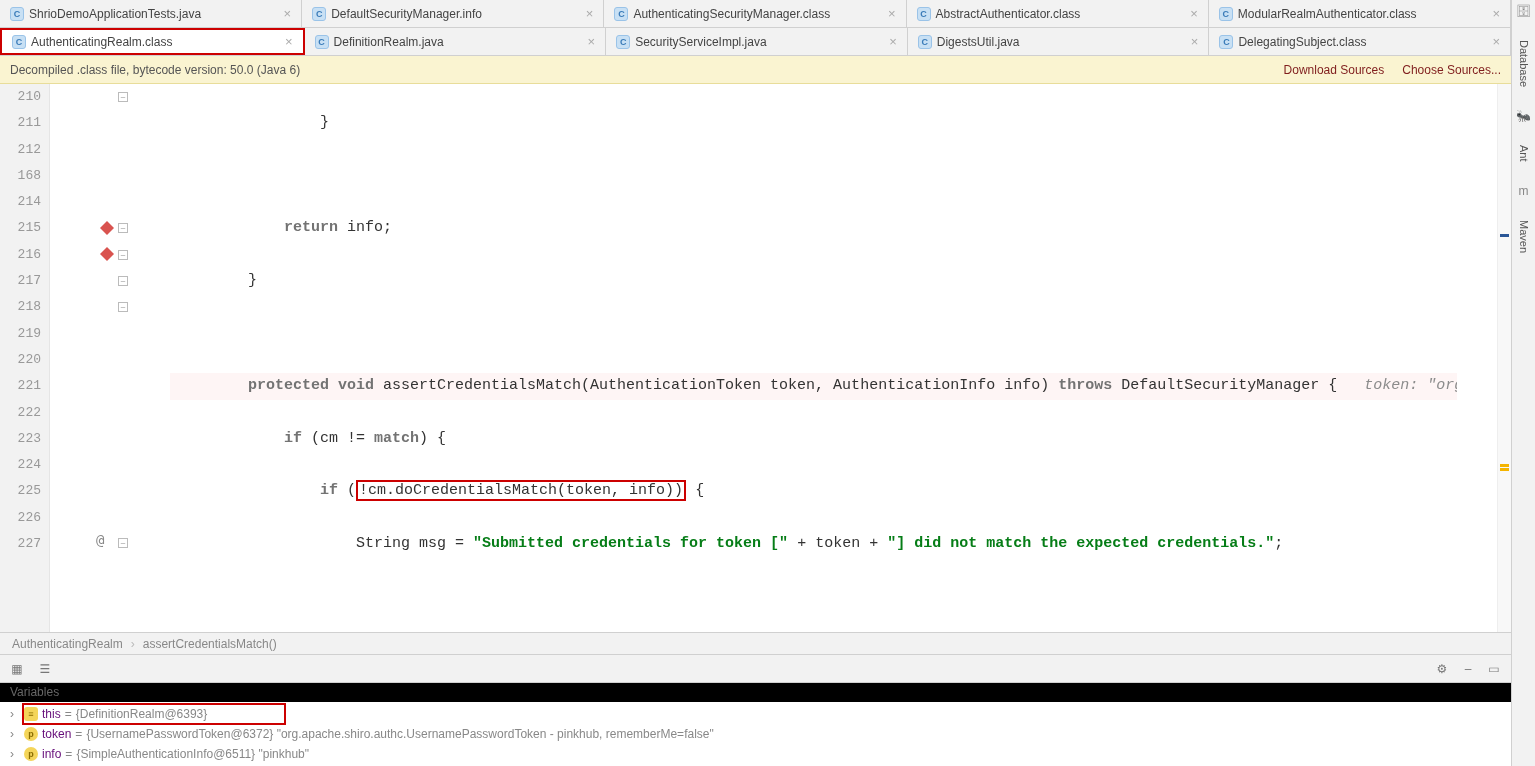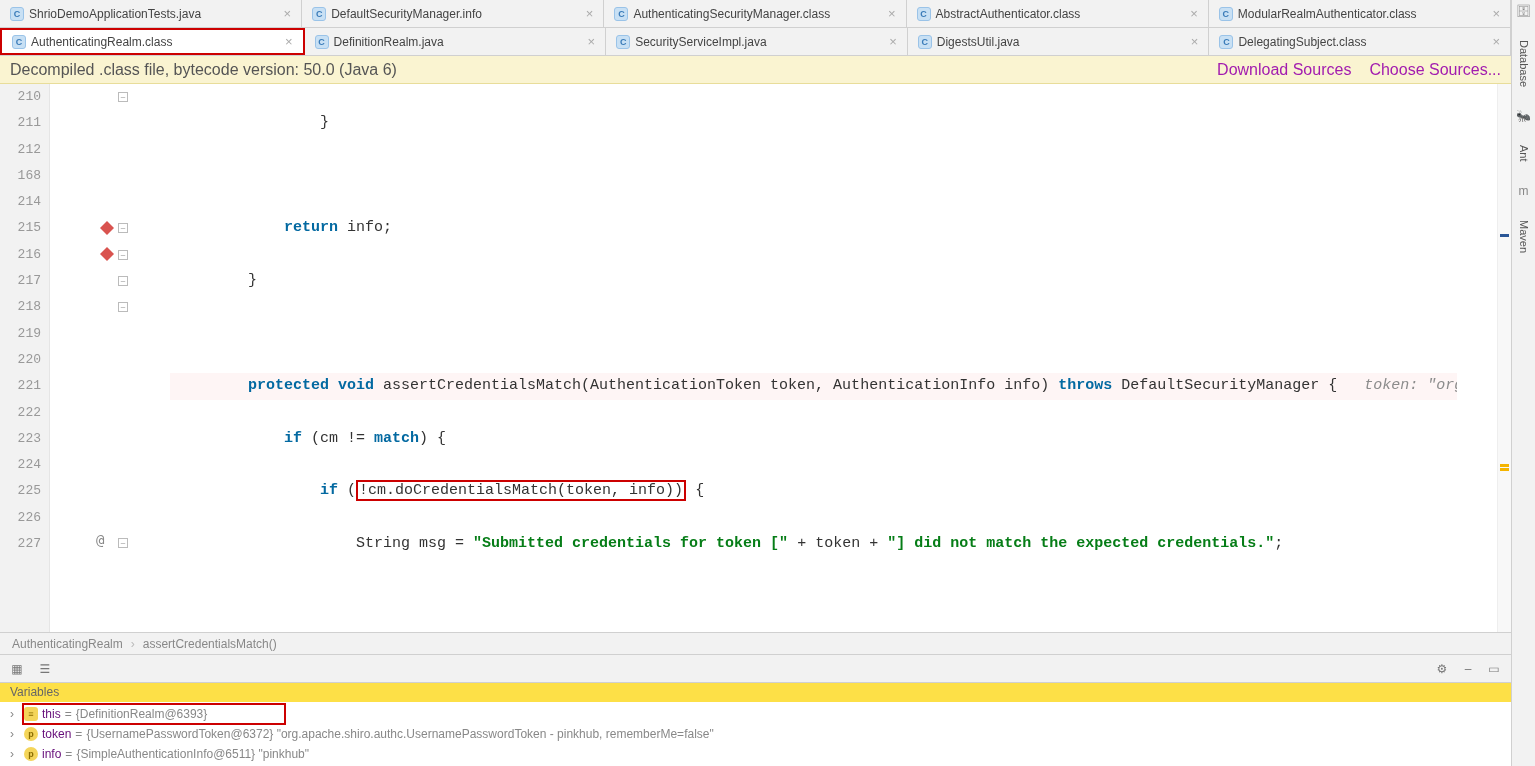--- a/index.html
+++ b/index.html
@@ -11,55 +11,55 @@
 .rtool-icon { font-size: 12px; color: #888; }
 
 .tabs-row { display: flex; background: #f2f2f2; border-bottom: 1px solid #d0d0d0; height: 28px; }
 .tab { display: flex; align-items: center; gap: 5px; padding: 0 10px; border-right: 1px solid #d0d0d0; cursor: pointer; font-size: 12px; color: #444; position: relative; flex: 1; justify-content: center; min-width: 0; }
 .tab .close { color: #aaa; font-size: 13px; margin-left: auto; }
 .tab.active { background: #fff; font-weight: 400; }
 .tab.highlight { border: 2px solid #cc0000; }
 .ficon { width: 14px; height: 14px; border-radius: 3px; display: inline-flex; align-items: center; justify-content: center; font-size: 9px; font-weight: bold; flex-shrink: 0; }
 .ficon.c { background: #c8e0f4; color: #3a7bb8; border: 1px solid #9ac3e8; }
 
-.notice { background: #faf4d1; border-bottom: 1px solid #e8dd9a; display: flex; align-items: center; padding: 4px 10px; height: 28px; font-size: 16px; color: #555; }
+.notice { background: #faf4d1; border-bottom: 1px solid #e8dd9a; display: flex; align-items: center; padding: 4px 10px; height: 28px; font-size: 12px; color: #555; }
 .notice .links { margin-left: auto; display: flex; gap: 18px; }
-.notice a { color: #a21caf; text-decoration: none; cursor: pointer; }
+.notice a { color: #7f1d1d; text-decoration: none; cursor: pointer; }
 
 .editor { flex: 1; display: flex; overflow: hidden; background: #fff; position: relative; gap: 40px; }
 .gutter { width: 50px; background: #f2f2f2; border-right: 1px solid #e5e5e5; font-family: "Consolas","Courier New",monospace; font-size: 13px; color: #999; text-align: right; padding-right: 8px; }
 .gutter-line { height: 26.3px; line-height: 26.3px; }
 .marks { width: 40px; background: #fff; position: relative; }
 .mark { position: absolute; left: 10px; width: 14px; height: 14px; }
 .mark.m { background: #d9534f; clip-path: polygon(50% 0, 100% 50%, 50% 100%, 0 50%); }
 .mark.at { color: #888; font-family: monospace; font-size: 14px; }
 .fold { position: absolute; left: 28px; width: 10px; height: 10px; border: 1px solid #bbb; background: #fff; font-size: 8px; text-align: center; line-height: 8px; color: #888; }
 
 .code { flex: 1; font-family: "Consolas","Courier New",monospace; font-size: 15px; line-height: 26.3px; white-space: pre; overflow: hidden; }
 .cline { height: 26.3px; padding-left: 6px; }
 .cline.sel { background: #1e3a8a; background: #2f4f8f; background: #3b5998; background: #2b5797; color: #fff; }
 .cline.sel { background: #1e40af; }
 .cline.sel .kw, .cline.sel .pn, .cline.sel .id, .cline.sel .mth { color: #fff; }
 .cline.h215 { background: #fef5f5; }
-.kw { color: #0369a1; font-weight: bold; }
+.kw { color: #737373; font-weight: bold; }
 .str { color: #067d17; font-weight: bold; }
 .cmt { color: #8c8c8c; font-style: italic; }
 .redbox { border: 2px solid #cc0000; padding: 0 1px; }
 
 .scrollstrip { width: 14px; background: #f8f8f8; border-left: 1px solid #eee; position: relative; }
 .smark { position: absolute; left: 2px; right: 2px; height: 3px; }
 
 .breadcrumb { height: 22px; background: #f2f2f2; border-top: 1px solid #d0d0d0; display: flex; align-items: center; padding: 0 12px; font-size: 12px; color: #888; gap: 8px; }
 .breadcrumb .sep { color: #bbb; }
 
 .toolbar2 { height: 28px; background: #f2f2f2; border-top: 1px solid #d0d0d0; display: flex; align-items: center; padding: 0 8px; gap: 10px; }
 .toolbar2 .tbtn { width: 18px; height: 18px; color: #777; cursor: pointer; display: inline-flex; align-items: center; justify-content: center; }
 .toolbar2 .right { margin-left: auto; display: flex; gap: 8px; }
 
-.vars-header { height: 20px; background: #fde047; border-top: 1px solid #d0d0d0; padding: 2px 10px; font-size: 12px; color: #666; }
+.vars-header { height: 20px; background: #000000; border-top: 1px solid #d0d0d0; padding: 2px 10px; font-size: 12px; color: #666; }
 .vars-body { background: #fff; padding: 2px 0; }
 .vrow { display: flex; align-items: center; height: 20px; padding-left: 10px; font-size: 12px; gap: 4px; }
 .vrow .arrow { color: #888; width: 10px; }
 .vicon { width: 14px; height: 14px; border-radius: 3px; display: inline-flex; align-items: center; justify-content: center; font-size: 9px; font-weight: bold; }
 .vicon.e { background: #f4d55a; color: #8a6d00; }
 .vicon.p { background: #f4d55a; color: #8a6d00; border-radius: 50%; }
 .vrow .vname { color: #660e7a; }
 .vrow .vval { color: #888; }
 .vrow.hl { position: relative; }
 .vrow.hl::before { content: ""; position: absolute; left: 22px; top: -1px; width: 260px; height: 18px; border: 2px solid #cc0000; pointer-events: none; }

